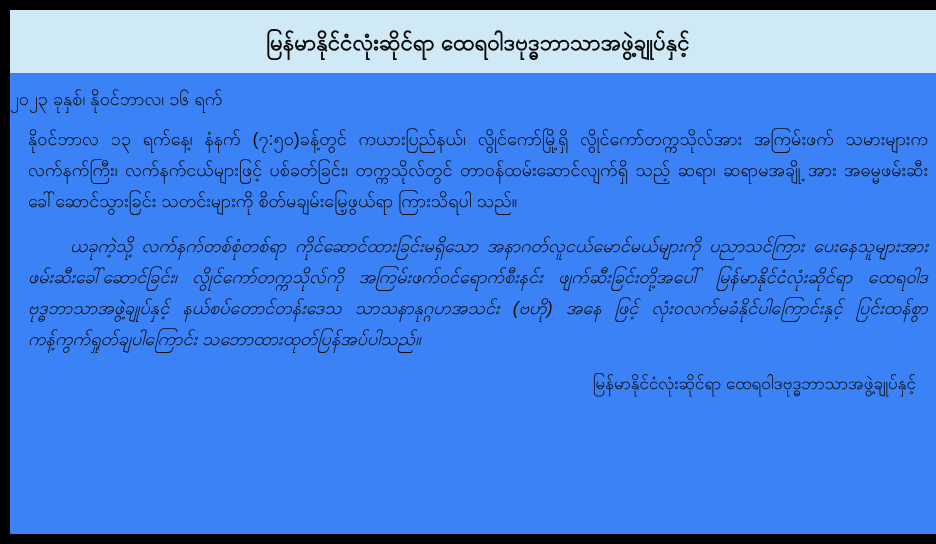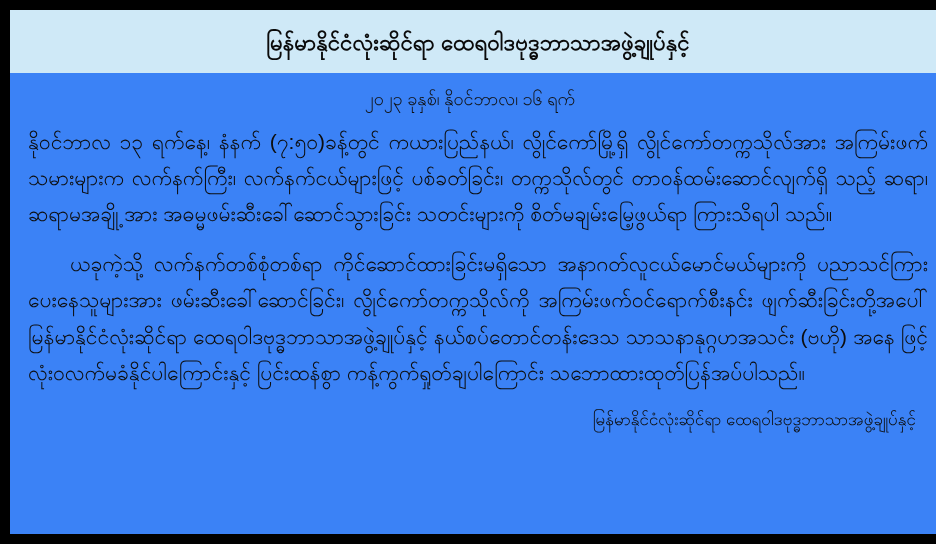--- a/index.html
+++ b/index.html
@@ -29,40 +29,40 @@
     text-align: center;
   }
   .header-line {
     font-size: 22px;
     font-weight: bold;
     color: #0a0a0a;
     line-height: 1.5;
     letter-spacing: 0.2px;
   }
   .date-line {
-    text-align: center;
+    text-align: left;
     font-size: 18px;
     color: #111111;
     margin: 14px 16px 10px 0;
     font-weight: normal;
-    font-family: Liberation Serif, serif;
   }
   .body-wrap {
     padding: 0 18px;
   }
   .para {
-    font-size: 21px;
+    font-size: 18px;
     line-height: 1.72;
     color: #0d0d0d;
     text-align: justify;
     text-justify: inter-word;
     margin: 0 0 14px 0;
   }
   .para.indent {
     text-indent: 42px;
+    font-style: italic;
   }
   .signature {
     margin-top: 6px;
     text-align: right;
     padding-right: 12px;
   }
   .sig-line {
     font-size: 17px;
     line-height: 1.75;
     color: #0d0d0d;

